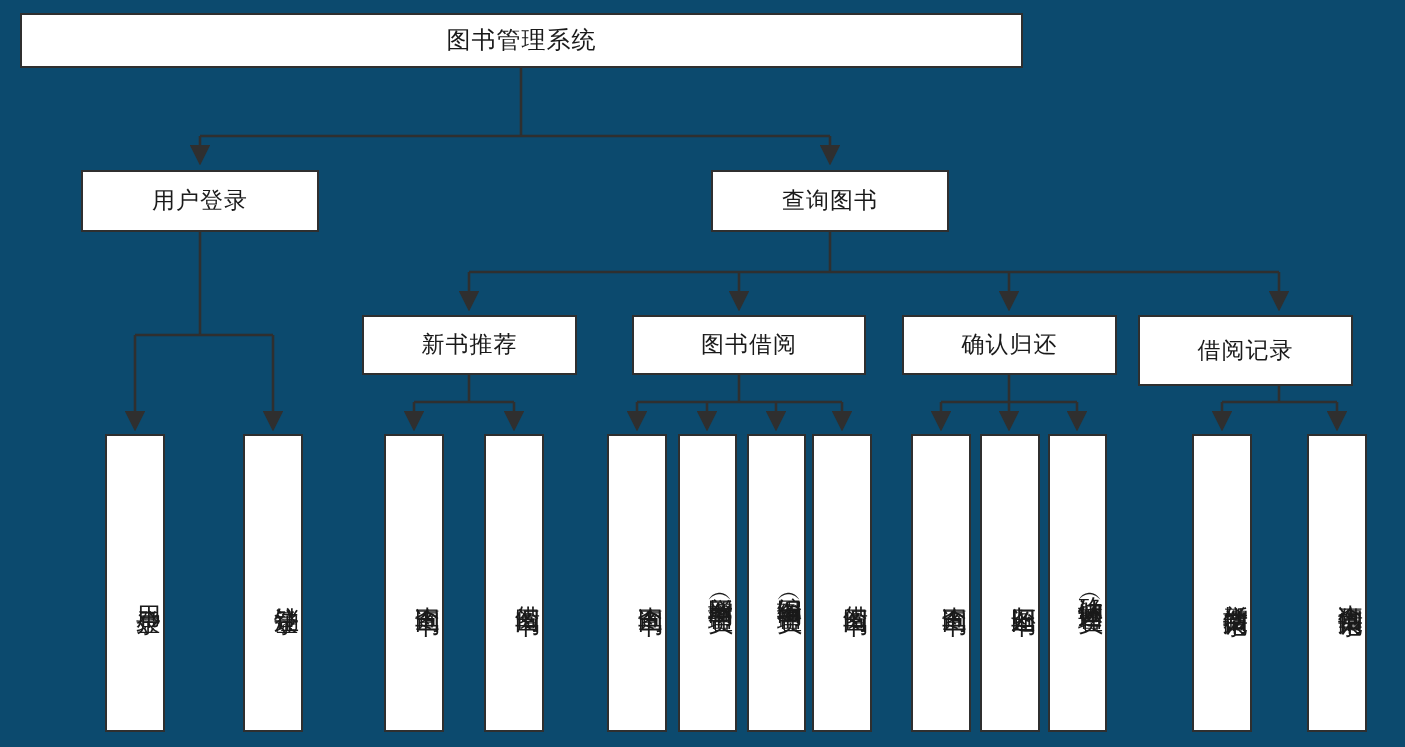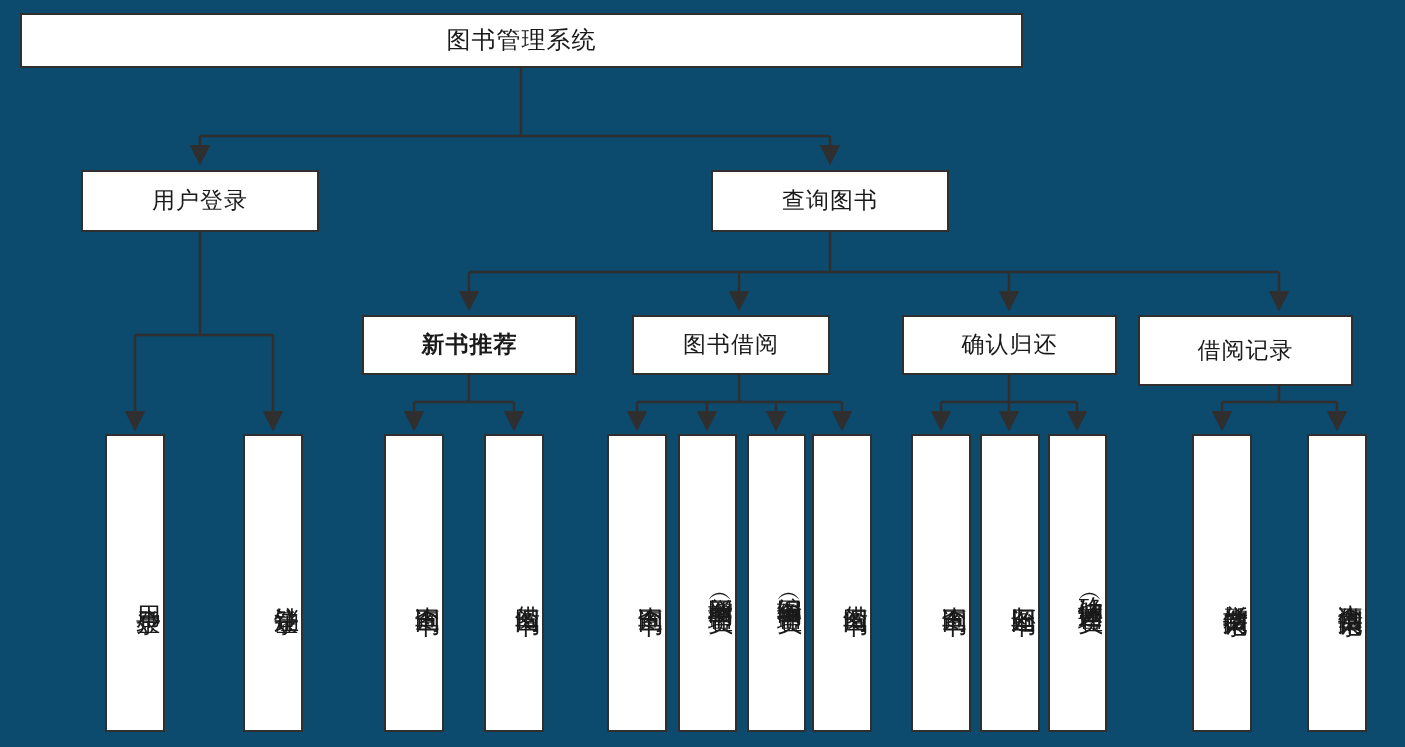--- a/index.html
+++ b/index.html
@@ -122,23 +122,23 @@
       <path d="M 1337 402 L 1337 428" marker-end="url(#arrow)"></path>
     </g>
   </svg>
 
   <div class="node horiz root" style="left:20px; top:13px; width:1003px; height:55px;">图书管理系统</div>
 
   <div class="node horiz" style="left:81px; top:170px; width:238px; height:62px;">用户登录</div>
 
   <div class="node horiz" style="left:711px; top:170px; width:238px; height:62px;">查询图书</div>
 
-  <div class="node horiz" style="left:362px; top:315px; width:215px; height:60px;font-weight:bold;">新书推荐</div>
+  <div class="node horiz" style="left:362px; top:315px; width:215px; height:60px;">新书推荐</div>
 
-  <div class="node horiz" style="left:632px; top:315px; width:198px; height:60px;font-family:Liberation Serif, serif;">图书借阅</div>
+  <div class="node horiz" style="left:632px; top:315px; width:234px; height:60px;font-family:Liberation Serif, serif;">图书借阅</div>
 
   <div class="node horiz" style="left:902px; top:315px; width:215px; height:60px;">确认归还</div>
 
   <div class="node horiz" style="left:1138px; top:315px; width:215px; height:71px;">借阅记录</div>
 
   <div class="node vert" style="left:105px; top:434px; width:60px; height:298px;">用户登录</div>
 
   <div class="node vert" style="left:243px; top:434px; width:60px; height:298px;">注销登录</div>
 
   <div class="node vert" style="left:384px; top:434px; width:60px; height:298px;">查询图书</div>

